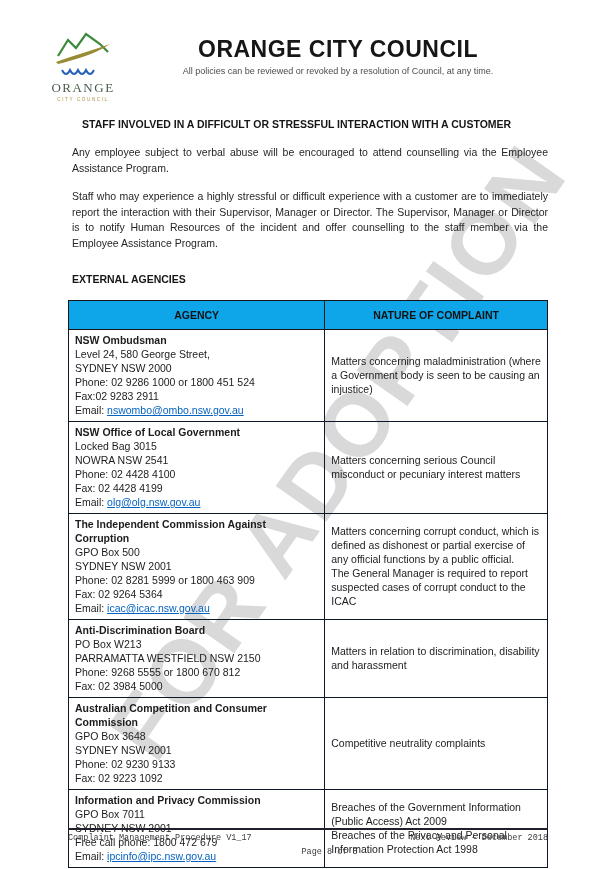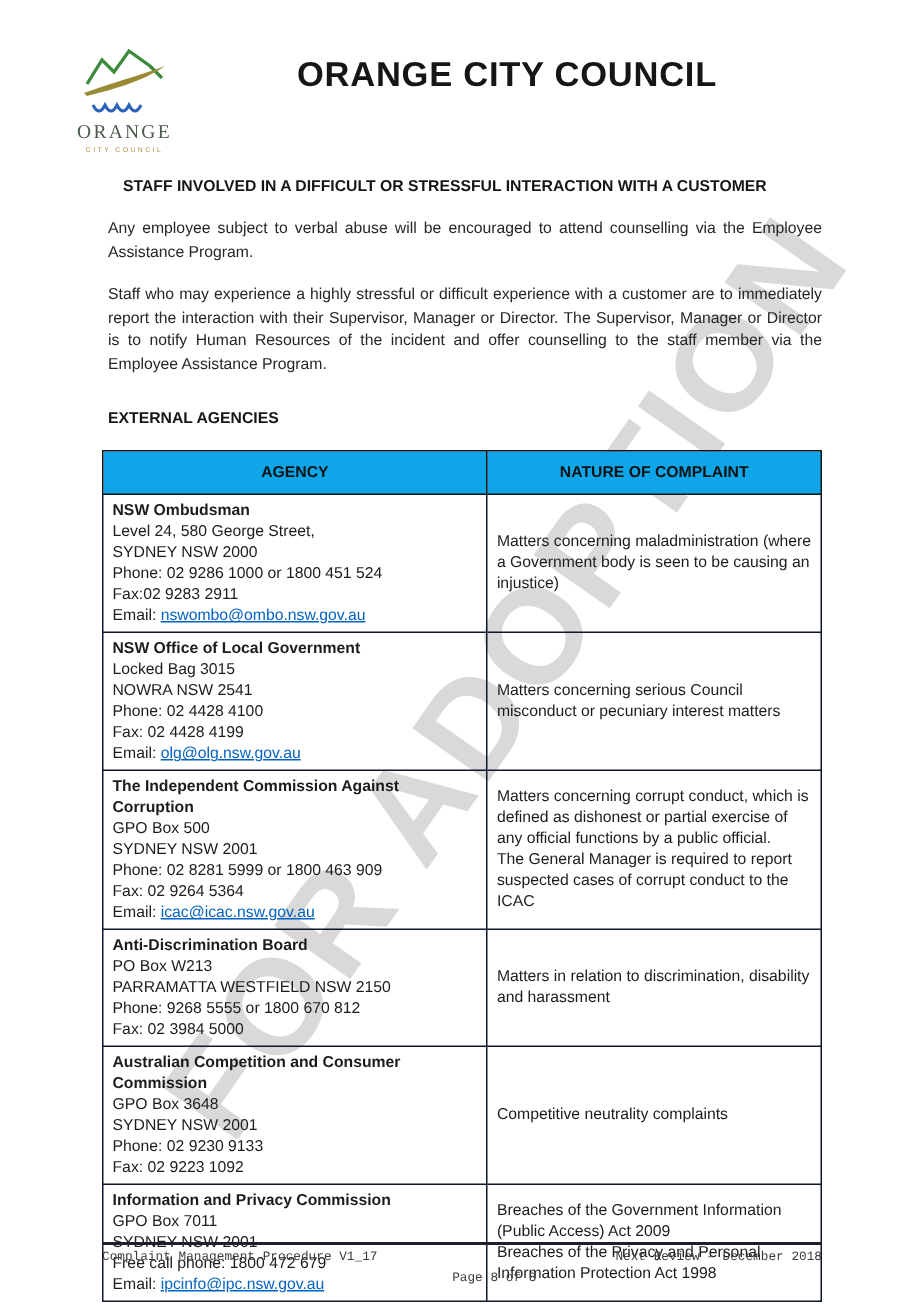--- a/index.html
+++ b/index.html
@@ -59,20 +59,21 @@
     <div class="header">
       <svg class="logo" viewBox="0 0 66 80" xmlns="http://www.w3.org/2000/svg">
         <path d="M8 30 L18 14 L26 22 L36 8 L50 18 L58 26" fill="none" stroke="#3d8a3d" stroke-width="2.2"></path>
         <path d="M6 36 C 22 30, 44 24, 60 18 C 46 28, 24 34, 8 38 Z" fill="#9a8a33"></path>
         <path d="M12 44 q4 8 8 0 q4 8 8 0 q4 8 8 0 q4 8 8 0" fill="none" stroke="#2a62b8" stroke-width="2"></path>
         <text x="33" y="66" text-anchor="middle" font-family="Liberation Serif, serif" font-size="13" letter-spacing="1.5" fill="#4c5b4c">ORANGE</text>
         <text x="33" y="75" text-anchor="middle" font-family="Liberation Sans, sans-serif" font-size="4.6" letter-spacing="1.6" fill="#b09243">CITY COUNCIL</text>
       </svg>
       <div class="header-text">
         <div class="header-title">ORANGE CITY COUNCIL</div>
+        <div class="header-subtitle">All policies can be reviewed or revoked by a resolution of Council, at any time.</div>
       </div>
     </div>
 
     <div class="content">
       <div class="h-section">STAFF INVOLVED IN A DIFFICULT OR STRESSFUL INTERACTION WITH A CUSTOMER</div>
       <p class="para">Any employee subject to verbal abuse will be encouraged to attend counselling via the Employee Assistance Program.</p>
       <p class="para">Staff who may experience a highly stressful or difficult experience with a customer are to immediately report the interaction with their Supervisor, Manager or Director. The Supervisor, Manager or Director is to notify Human Resources of the incident and offer counselling to the staff member via the Employee Assistance Program.</p>
       <div class="h-external">EXTERNAL AGENCIES</div>
 
       <table class="agencies">

